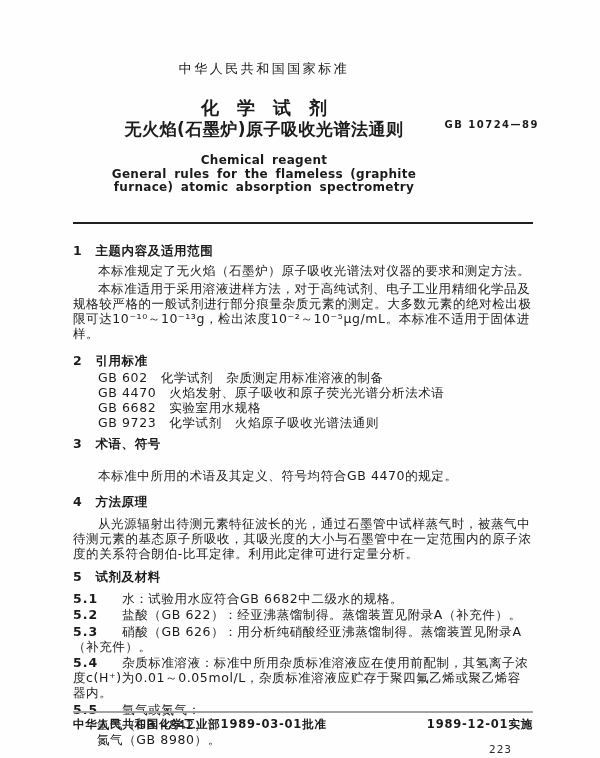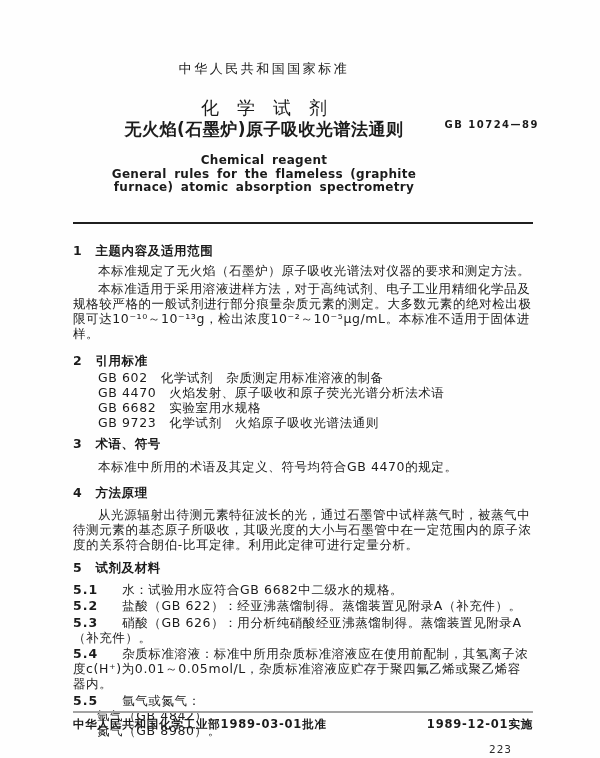--- a/index.html
+++ b/index.html
@@ -6,36 +6,36 @@
   .page {
     position:relative; width:600px; height:758px; overflow:hidden;
     background:#fefefe; color:#1b1b1b;
     font-family:"DejaVu Sans","Liberation Sans",sans-serif;
   }
   .content { position:absolute; left:73px; top:0; width:460px; }
 
   
   .head-center { width:382px; text-align:center; }
   .std-label { margin-top:60px; font-size:13px; font-weight:normal; letter-spacing:2.5px; line-height:18px; }
-  .title-cn  { margin-top:20px; font-size:18px; font-weight:normal; line-height:20px; }
+  .title-cn  { margin-top:20px; font-size:18px; font-weight:bold; line-height:20px; }
   .subtitle-cn { margin-top:2px; font-size:17px; font-weight:bold; letter-spacing:0.5px; line-height:19px; white-space:nowrap; }
   .std-code { position:absolute; top:119px; right:-6px; font-size:10px; font-weight:bold; letter-spacing:1.5px; }
   .title-en { margin-top:15px; font-size:12px; font-weight:bold; line-height:13.5px; letter-spacing:0.3px; word-spacing:3px; }
   .rule { margin-top:27px; border-top:2.5px solid #1f1f1f; width:460px; }
 
   
   .sec-h { font-weight:bold; font-size:12.5px; line-height:15px; letter-spacing:0.6px; }
   .body-p { margin:0; font-size:12.5px; line-height:15.2px; letter-spacing:0.6px; }
   .indent { text-indent:2em; }
   .ref-item { padding-left:25px; font-size:12.5px; line-height:15.2px; letter-spacing:0.6px; }
   .clause { margin-top:1px; }
   .cnum { font-weight:bold; margin-right:24px; letter-spacing:1px; }
   .subitem { padding-left:24px; }
 
-  .mt2{margin-top:2px} .mt3{margin-top:3px} .mt4{margin-top:8px} .mt5{margin-top:5px}
+  .mt2{margin-top:2px} .mt3{margin-top:3px} .mt4{margin-top:17px} .mt5{margin-top:5px}
   .mt6{margin-top:6px} .mt7{margin-top:7px} .mt8{margin-top:8px} .mt10{margin-top:10px}
   .mt11{margin-top:11px} .mt19{margin-top:19px}
 
   
   .footer {
     position:absolute; left:73px; width:460px; top:711px;
     border-top:2px solid #a3a3a3; padding-top:4px;
     display:flex; justify-content:space-between;
     font-size:11.5px; font-weight:bold; letter-spacing:0.8px;
   }

